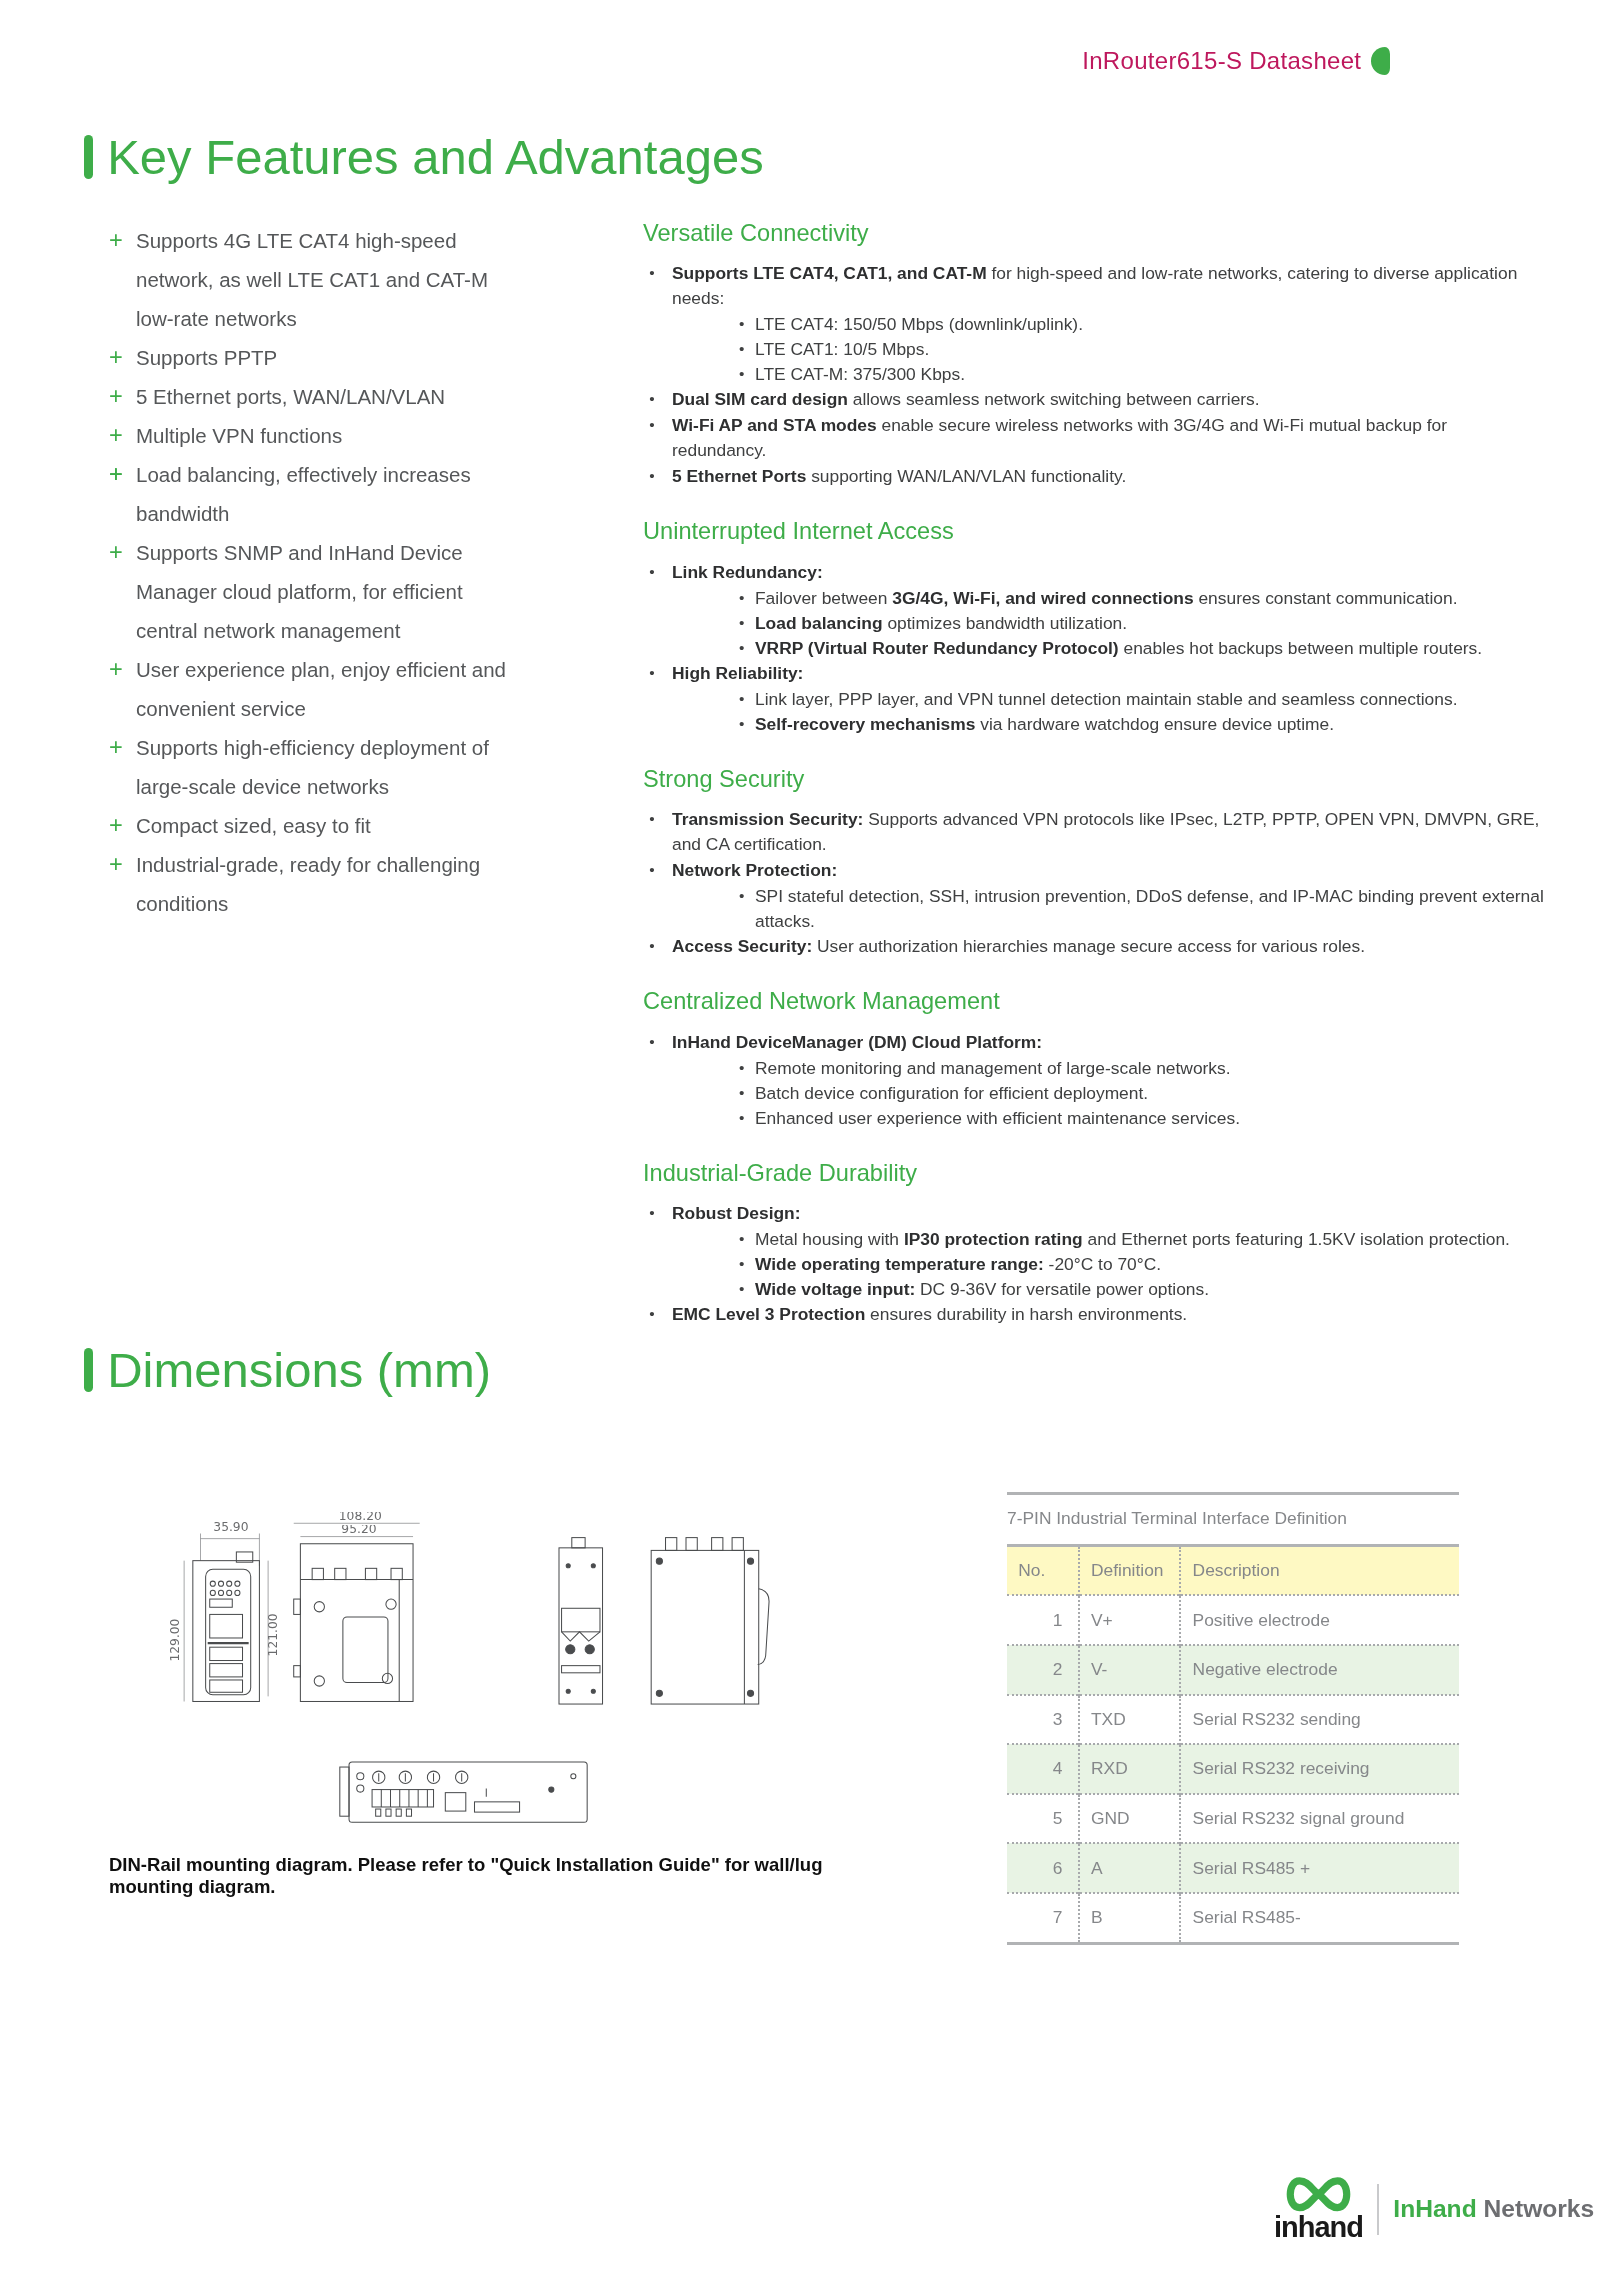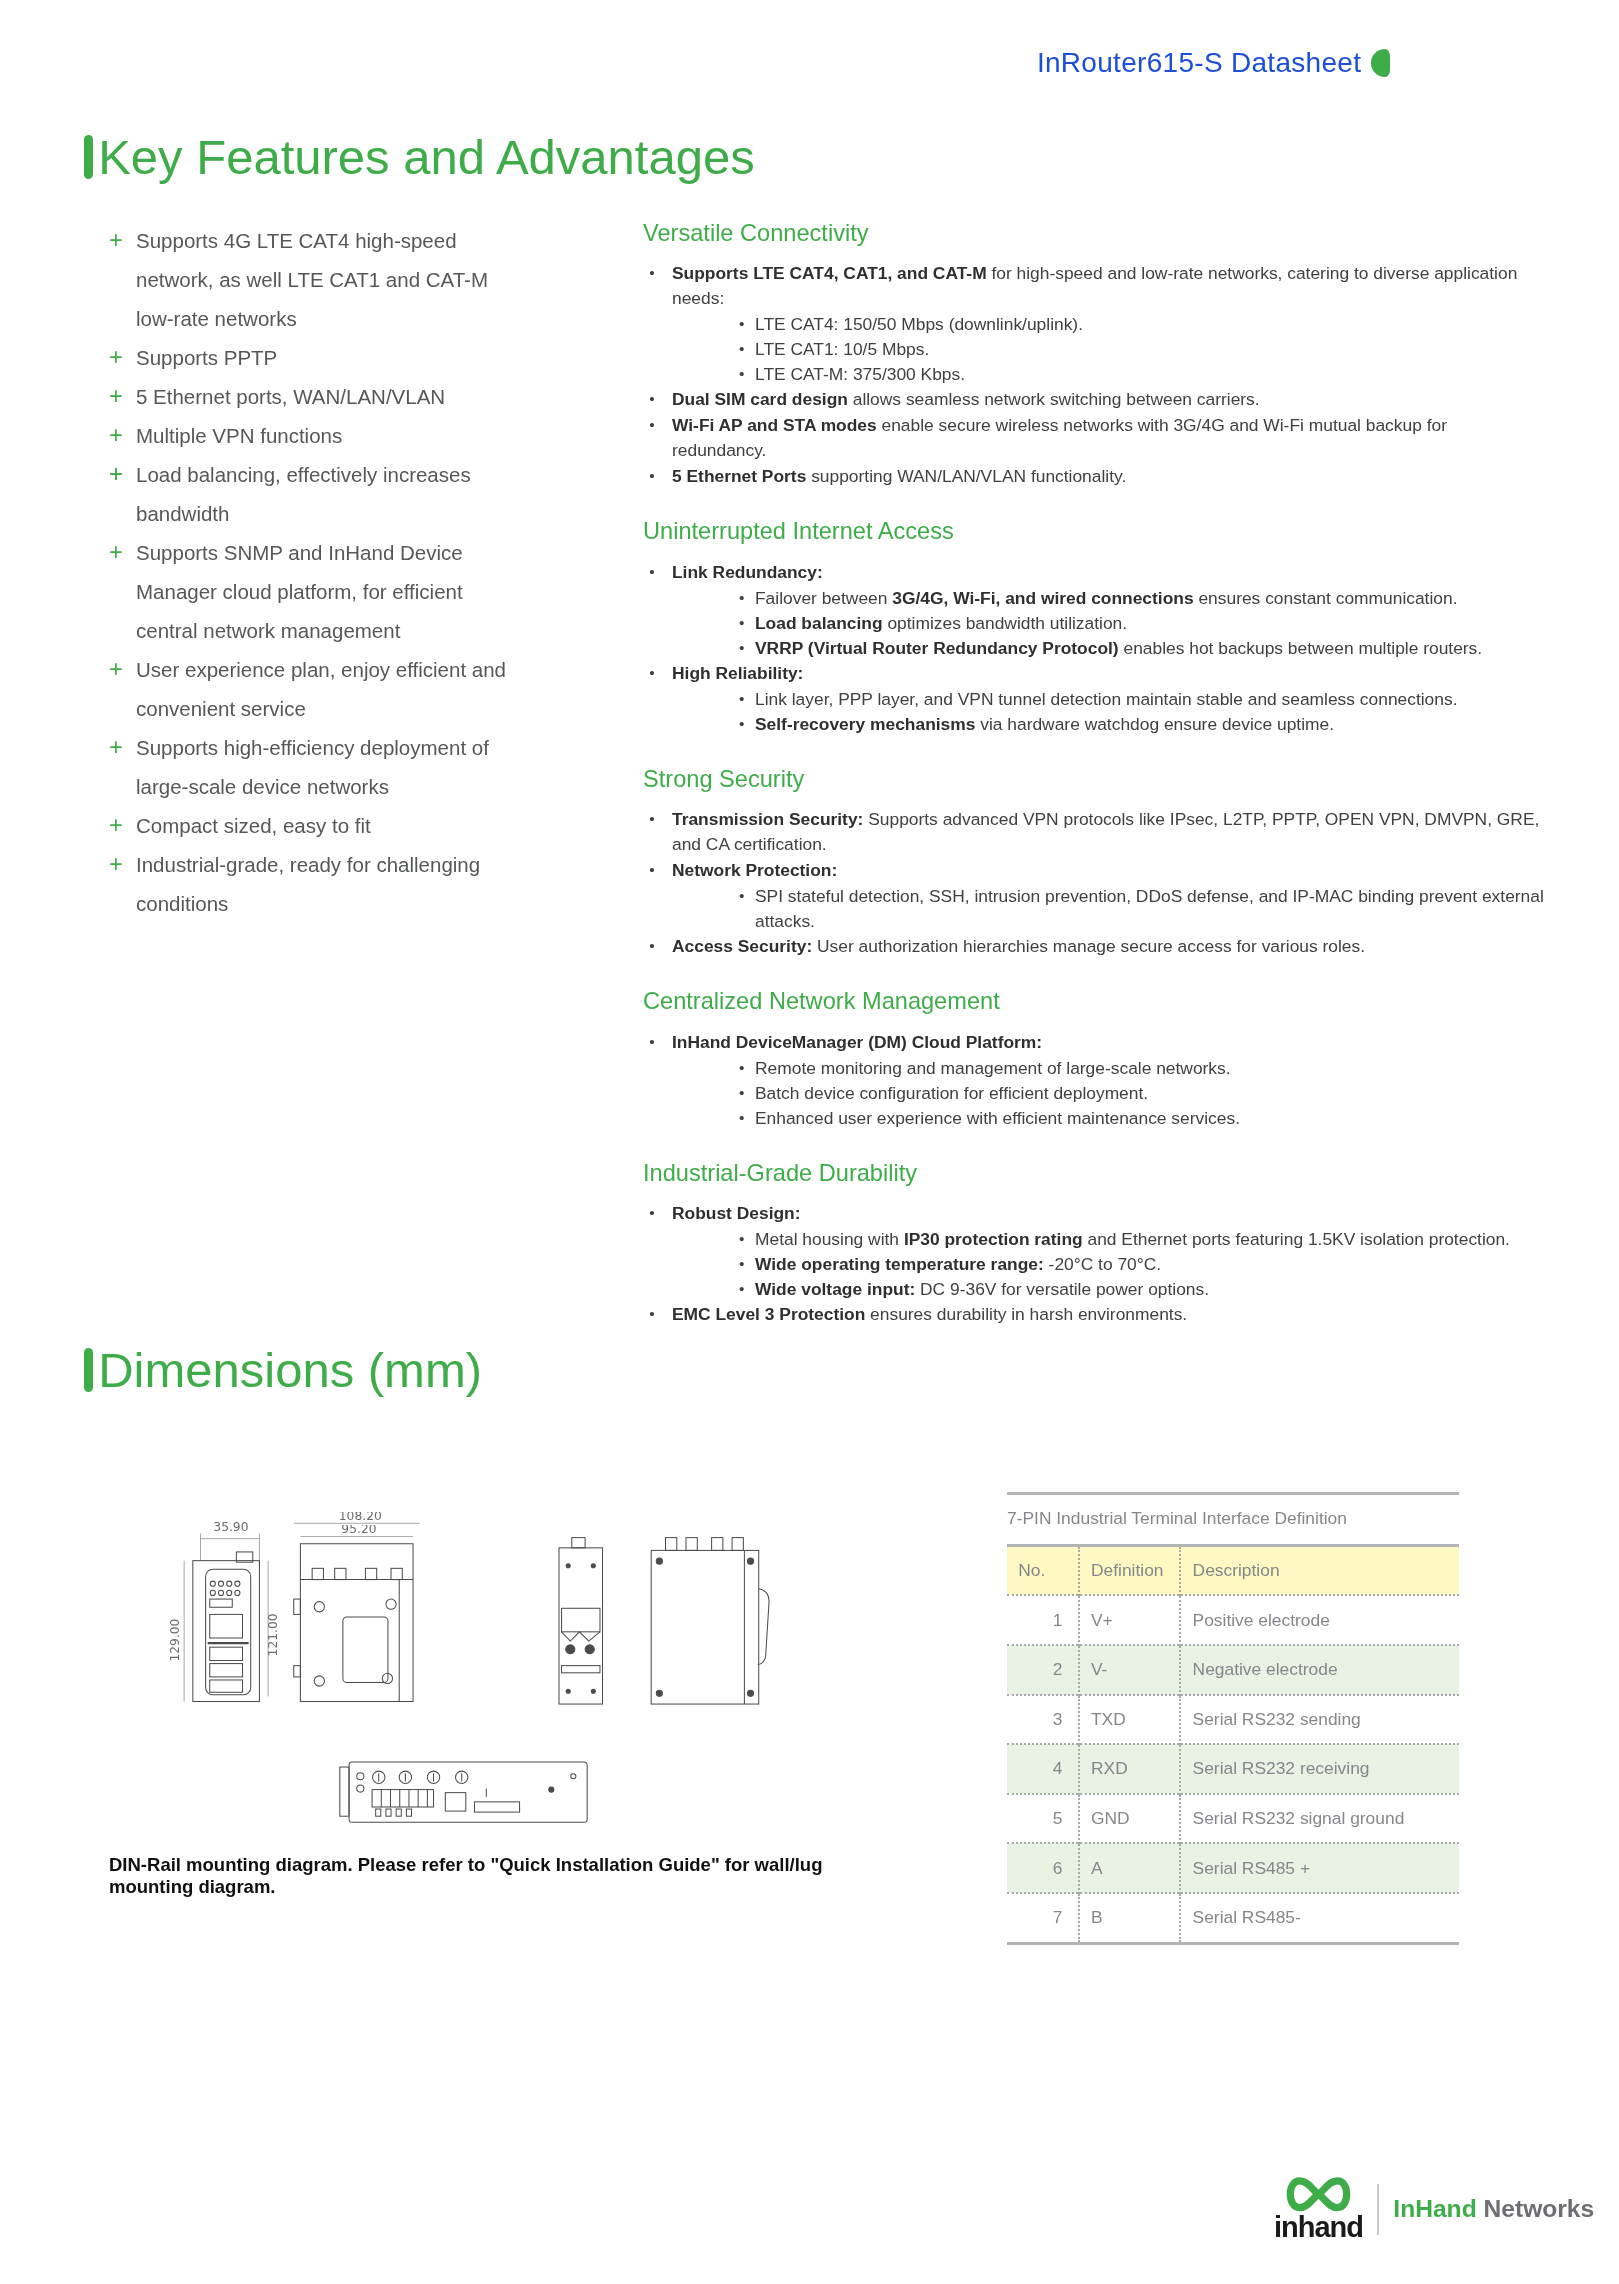--- a/index.html
+++ b/index.html
@@ -2,24 +2,24 @@
 <html style="font-size:8.2px"><head>
 <meta charset="utf-8">
 <style>
   html,body{margin:0;padding:0;}
   body{
     width:1619px;height:2284px;position:relative;background:#ffffff;
     font-family:"Liberation Sans", sans-serif;overflow:hidden;
   }
   
   .header{position:absolute;top:47px;right:229px;display:flex;align-items:center;gap:9.2px;}
-  .header .htitle{font-size:28px;color:#1d4ed8;letter-spacing:0.3px;}
+  .header .htitle{font-size:24px;color:#be185d;letter-spacing:0.3px;}
   .accent-tab{width:19.5px;height:28px;background:#3EAD49;border-radius:14.4px 5.1px 5.1px 14.4px / 50% 7.2px 7.2px 50%;}
   
-  .big-title{position:absolute;left:84px;display:flex;align-items:center;gap:5px;}
+  .big-title{position:absolute;left:84px;display:flex;align-items:center;gap:14px;}
   .big-title .pill{width:9.2px;height:44px;background:#3EAD49;border-radius:5.1px;}
   .big-title .ttext{font-size:49px;color:#3EAD49;letter-spacing:0px;}
   #title-features{top:129px;}
   #title-dimensions{top:1342px;}
   
   .features{position:absolute;left:109px;top:221px;width:461px;list-style:none;margin:0;padding:0;}
   .features li{position:relative;padding-left:27px;font-size:20.5px;line-height:39px;color:#555759;width:372px;}
   .features .plus{position:absolute;left:0;top:0;color:#3EAD49;font-size:23.6px;line-height:39px;}
   
   .rcol{position:absolute;left:643px;top:220px;width:902px;}

